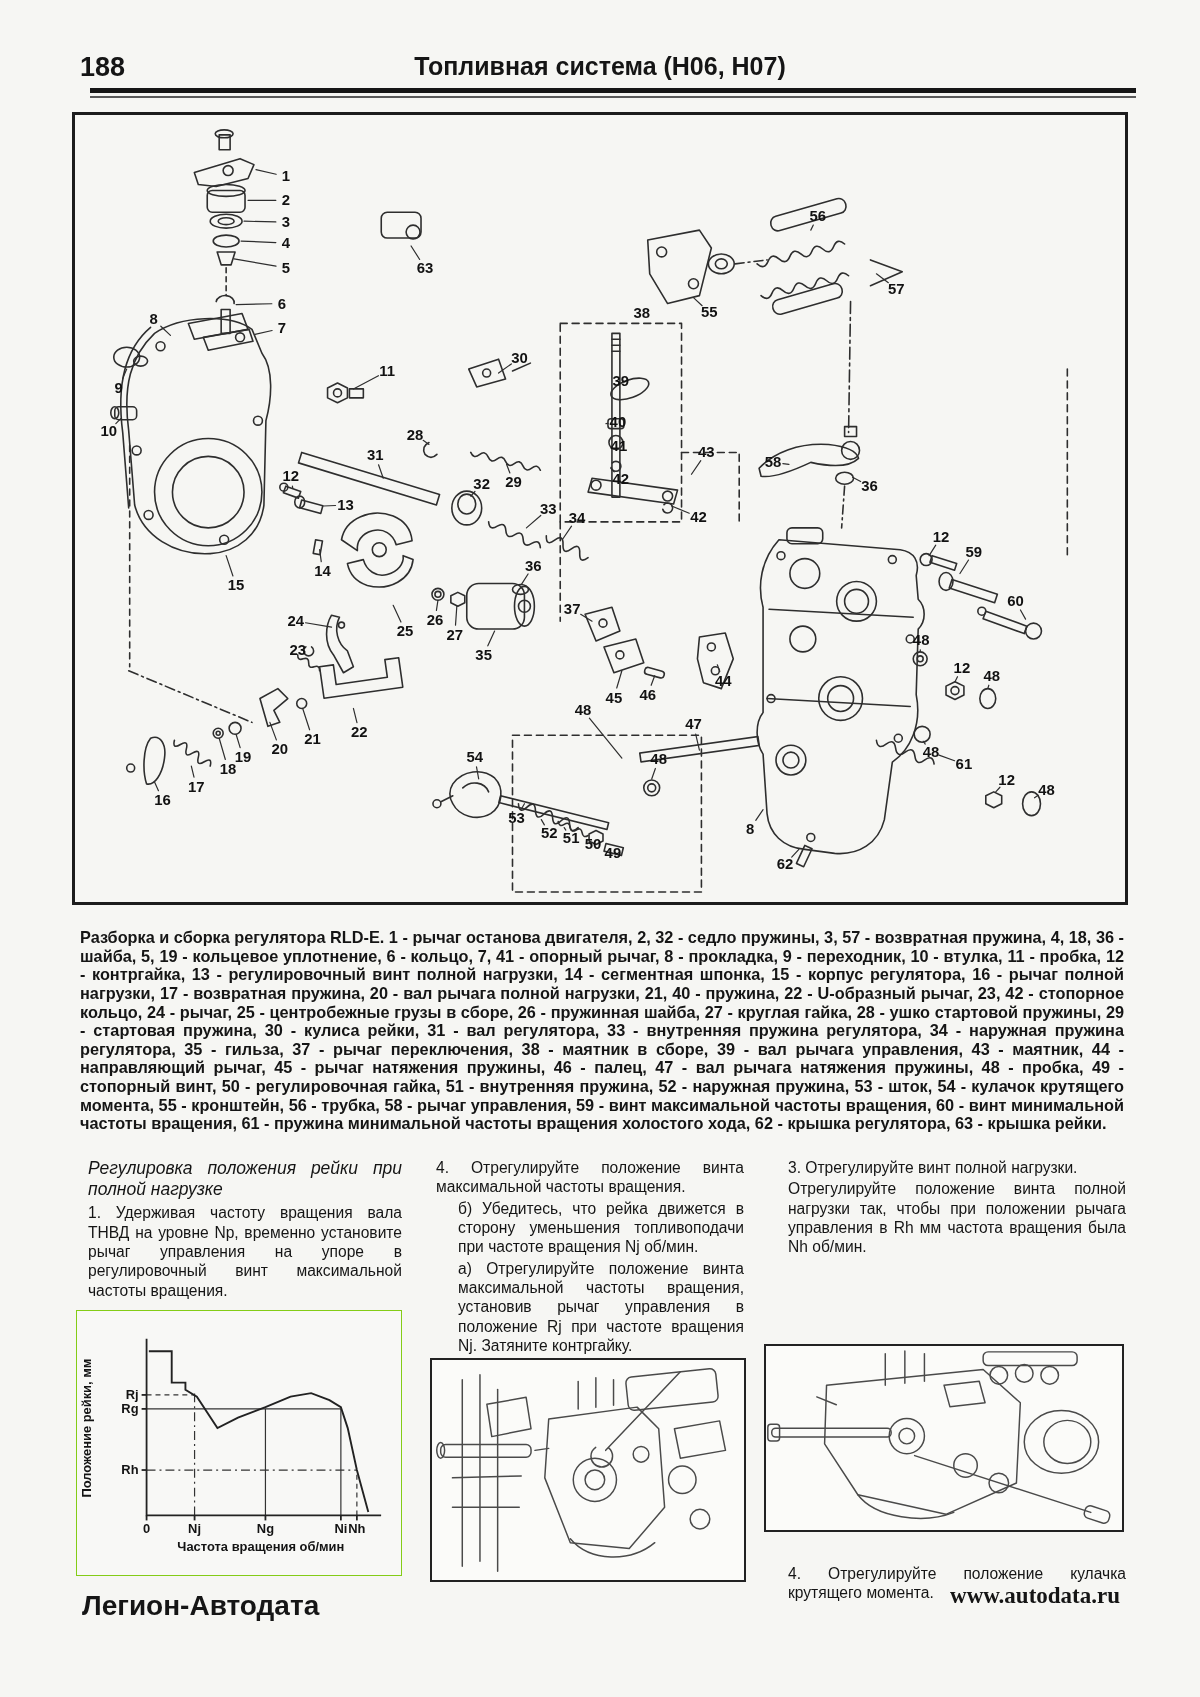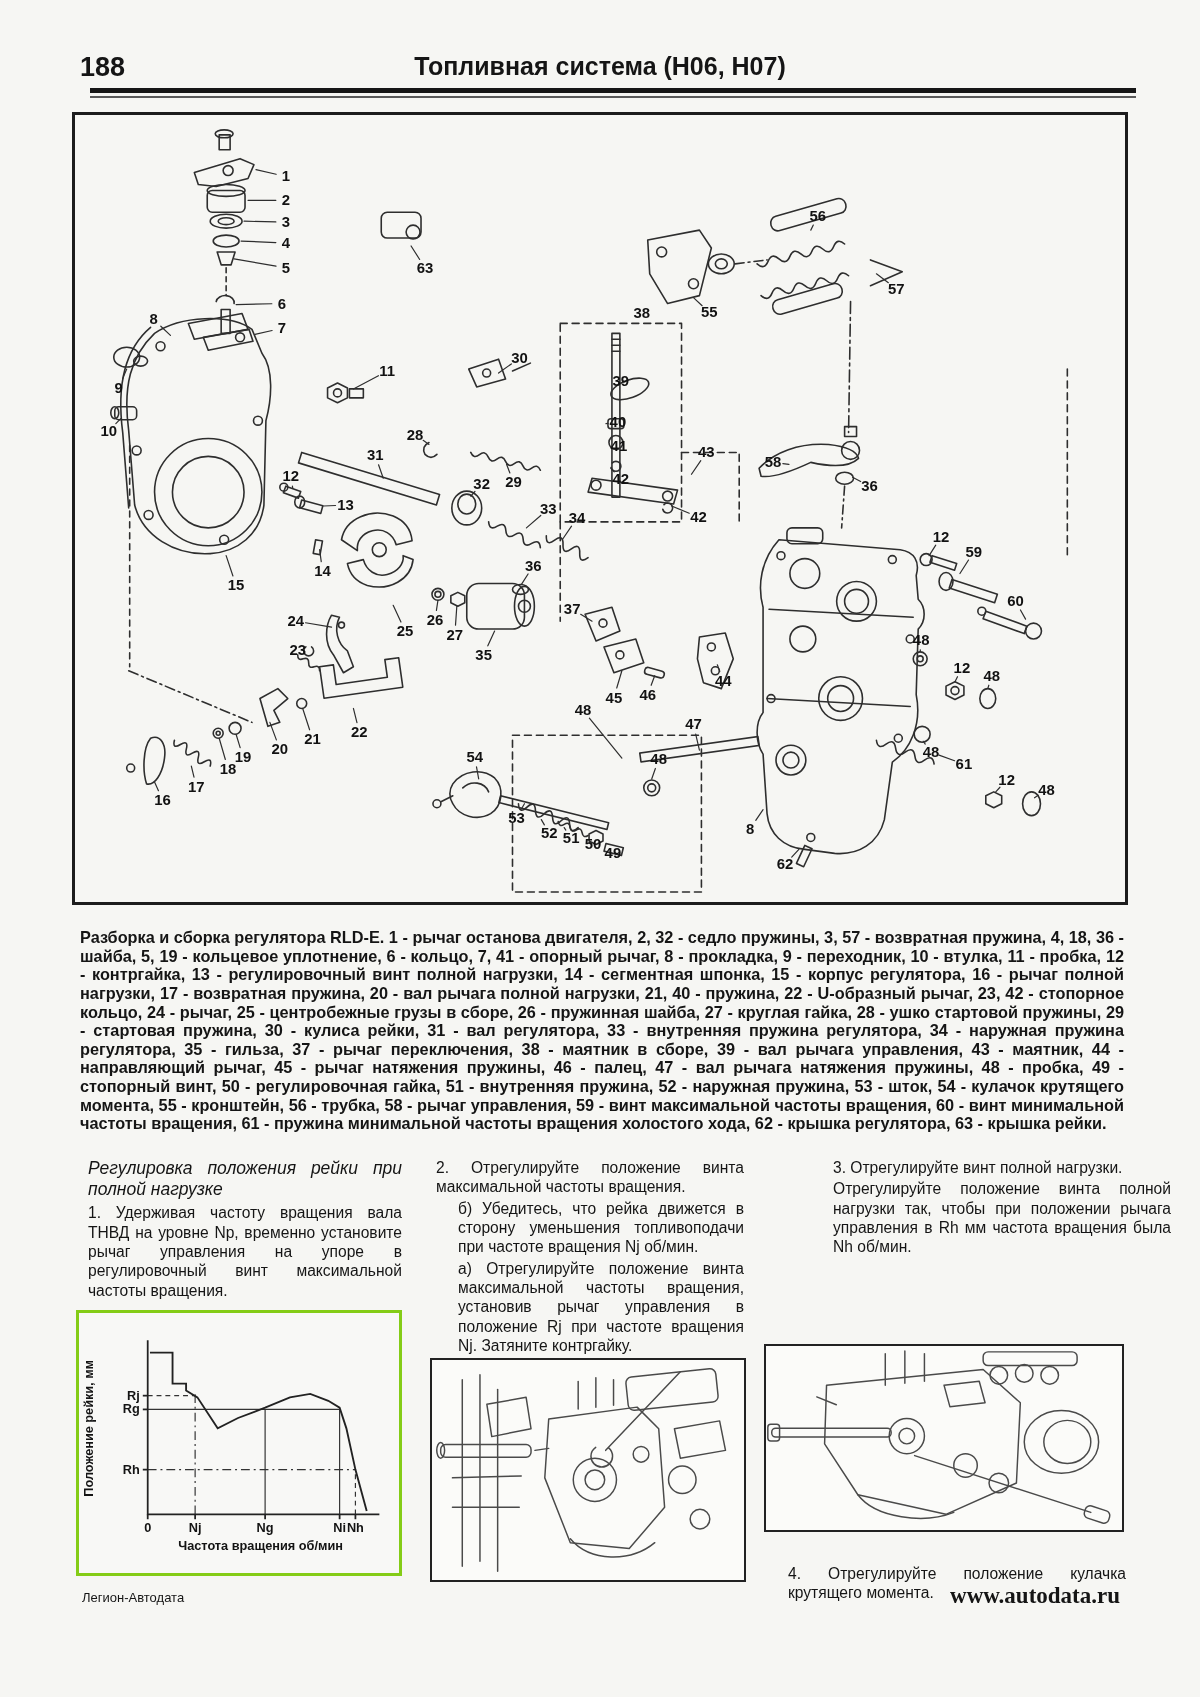--- a/index.html
+++ b/index.html
@@ -22,37 +22,37 @@
   #diagram-svg text{fill:#121212;stroke:none;font:bold 15px "Liberation Sans",sans-serif;text-anchor:middle;}
   
   .caption{position:absolute;left:80px;top:912px;width:1044px;font-size:16.3px;line-height:1.14;font-weight:bold;text-align:justify;}
   
   .col{position:absolute;font-size:15.6px;line-height:1.24;text-align:justify;}
   .col p{margin:0 0 2px 0;}
   .col .sub{margin-left:22px;}
   #col-left{left:88px;top:1158px;width:314px;}
   #col-left h3{margin:0 0 4px 0;font-size:17.5px;font-style:italic;font-weight:normal;line-height:1.18;}
   #col-mid{left:436px;top:1158px;width:308px;}
-  #col-right{left:833px;top:1158px;width:338px;}
+  #col-right{left:788px;top:1158px;width:338px;}
   .step4{position:absolute;left:788px;top:1548px;width:338px;font-size:15.6px;line-height:1.24;text-align:justify;}
   
-  .chart-box{position:absolute;left:76px;top:1310px;width:326px;height:266px;border:3px solid #84cc16;box-sizing:border-box;background:#f8f8f6;}
+  .chart-box{position:absolute;left:76px;top:1310px;width:326px;height:266px;border:1px solid #84cc16;box-sizing:border-box;background:#f8f8f6;}
   #chart-svg{width:100%;height:100%;}
   #chart-svg .axis{stroke:#222;stroke-width:1.8;fill:none;}
   #chart-svg .curve{stroke:#222;stroke-width:1.9;fill:none;}
   #chart-svg .ref{stroke:#333;stroke-width:1.2;fill:none;}
   #chart-svg text{fill:#141414;font:bold 13px "Liberation Sans",sans-serif;}
   .photo-box{position:absolute;border:2.5px solid #222;box-sizing:border-box;background:#fbfbf9;}
   #photo1{left:430px;top:1358px;width:316px;height:224px;}
   #photo2{left:764px;top:1344px;width:360px;height:188px;}
   .photo-box svg{width:100%;height:100%;}
   .photo-box path,.photo-box rect,.photo-box circle,.photo-box ellipse,.photo-box line,.photo-box polyline{
     stroke:#4a4a4a;fill:none;stroke-width:1.5;stroke-linejoin:round;stroke-linecap:round;}
   
-  .footer-left{position:absolute;left:82px;top:1590px;font-size:13px;font-weight:normal;}
+  .footer-left{position:absolute;left:82px;top:1590px;font-size:28px;font-weight:bold;}
   .footer-right{position:absolute;right:80px;top:1583px;font-size:23px;font-weight:bold;font-family:Liberation Serif, serif;}
 </style>
 </head>
 <body>
 
 <div class="page">
 
   <div class="page-number">188</div>
   <div class="page-title">Топливная система (Н06, Н07)</div>
   <div class="hdr-rule"></div>
@@ -411,21 +411,21 @@
   </div>
 
   <p class="caption">Разборка и сборка регулятора RLD-E. 1 - рычаг останова двигателя, 2, 32 - седло пружины, 3, 57 - возвратная пружина, 4, 18, 36 - шайба, 5, 19 - кольцевое уплотнение, 6 - кольцо, 7, 41 - опорный рычаг, 8 - прокладка, 9 - переходник, 10 - втулка, 11 - пробка, 12 - контргайка, 13 - регулировочный винт полной нагрузки, 14 - сегментная шпонка, 15 - корпус регулятора, 16 - рычаг полной нагрузки, 17 - возвратная пружина, 20 - вал рычага полной нагрузки, 21, 40 - пружина, 22 - U-образный рычаг, 23, 42 - стопорное кольцо, 24 - рычаг, 25 - центробежные грузы в сборе, 26 - пружинная шайба, 27 - круглая гайка, 28 - ушко стартовой пружины, 29 - стартовая пружина, 30 - кулиса рейки, 31 - вал регулятора, 33 - внутренняя пружина регулятора, 34 - наружная пружина регулятора, 35 - гильза, 37 - рычаг переключения, 38 - маятник в сборе, 39 - вал рычага управления, 43 - маятник, 44 - направляющий рычаг, 45 - рычаг натяжения пружины, 46 - палец, 47 - вал рычага натяжения пружины, 48 - пробка, 49 - стопорный винт, 50 - регулировочная гайка, 51 - внутренняя пружина, 52 - наружная пружина, 53 - шток, 54 - кулачок крутящего момента, 55 - кронштейн, 56 - трубка, 58 - рычаг управления, 59 - винт максимальной частоты вращения, 60 - винт минимальной частоты вращения, 61 - пружина минимальной частоты вращения холостого хода, 62 - крышка регулятора, 63 - крышка рейки.</p>
 
   <div class="col" id="col-left">
     <h3>Регулировка положения рейки при полной нагрузке</h3>
     <p>1. Удерживая частоту вращения вала ТНВД на уровне Nр, временно установите рычаг управления на упоре в регулировочный винт максимальной частоты вращения.</p>
   </div>
 
   <div class="col" id="col-mid">
-    <p>2. Отрегулируйте положение винта максимальной частоты вращения.</p>
+    <p>4. Отрегулируйте положение винта максимальной частоты вращения.</p>
     <p class="sub">б) Убедитесь, что рейка движется в сторону уменьшения топливоподачи при частоте вращения Nj об/мин.</p>
     <p class="sub">а) Отрегулируйте положение винта максимальной частоты вращения, установив рычаг управления в положение Rj при частоте вращения Nj. Затяните контргайку.</p>
   </div>
 
   <div class="col" id="col-right">
     <p>3. Отрегулируйте винт полной нагрузки.</p>
     <p>Отрегулируйте положение винта полной нагрузки так, чтобы при положении рычага управления в Rh мм частота вращения была Nh об/мин.</p>
   </div>
 
   <div class="chart-box">

